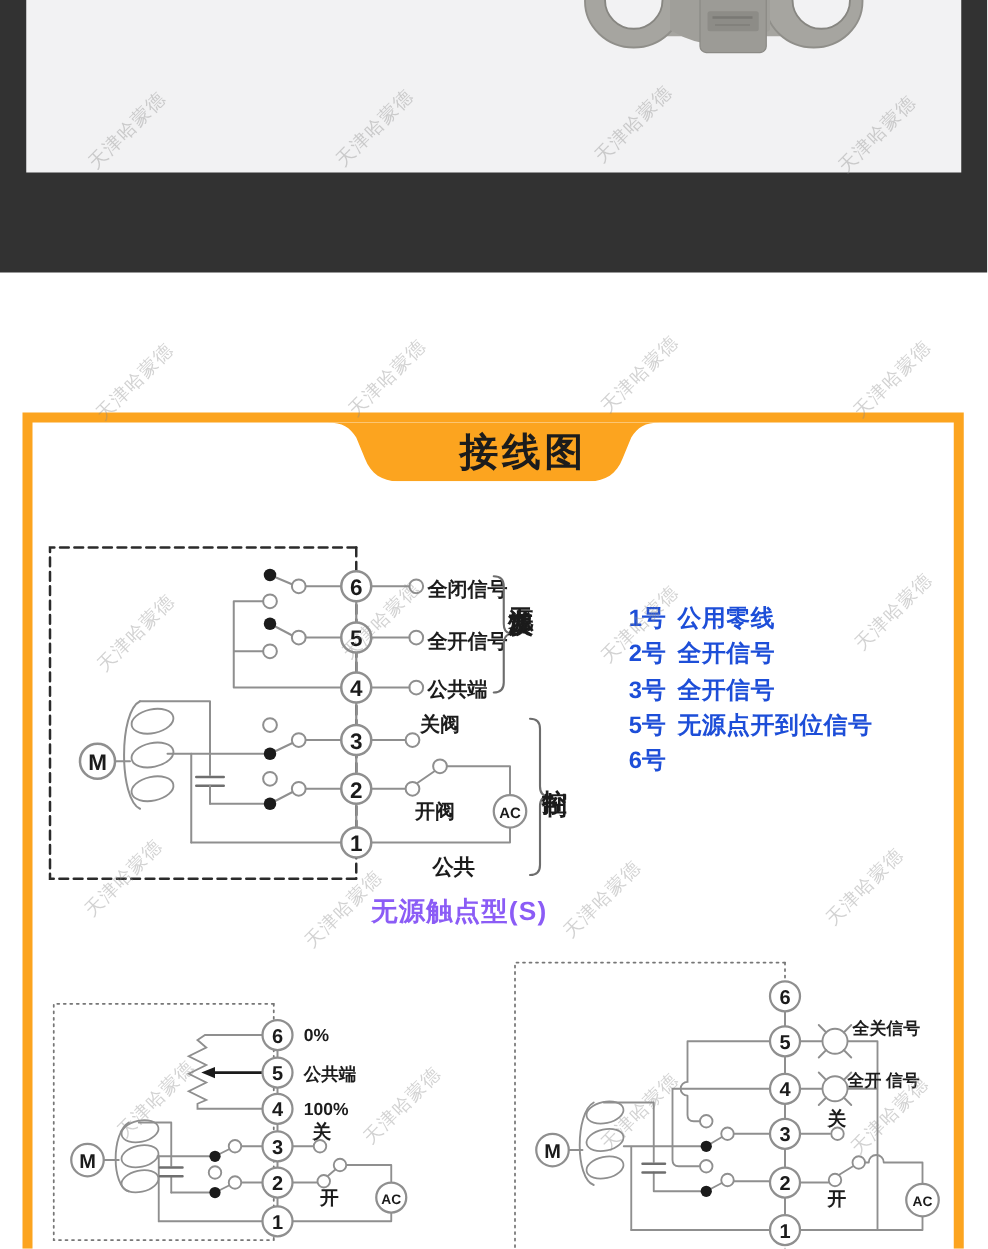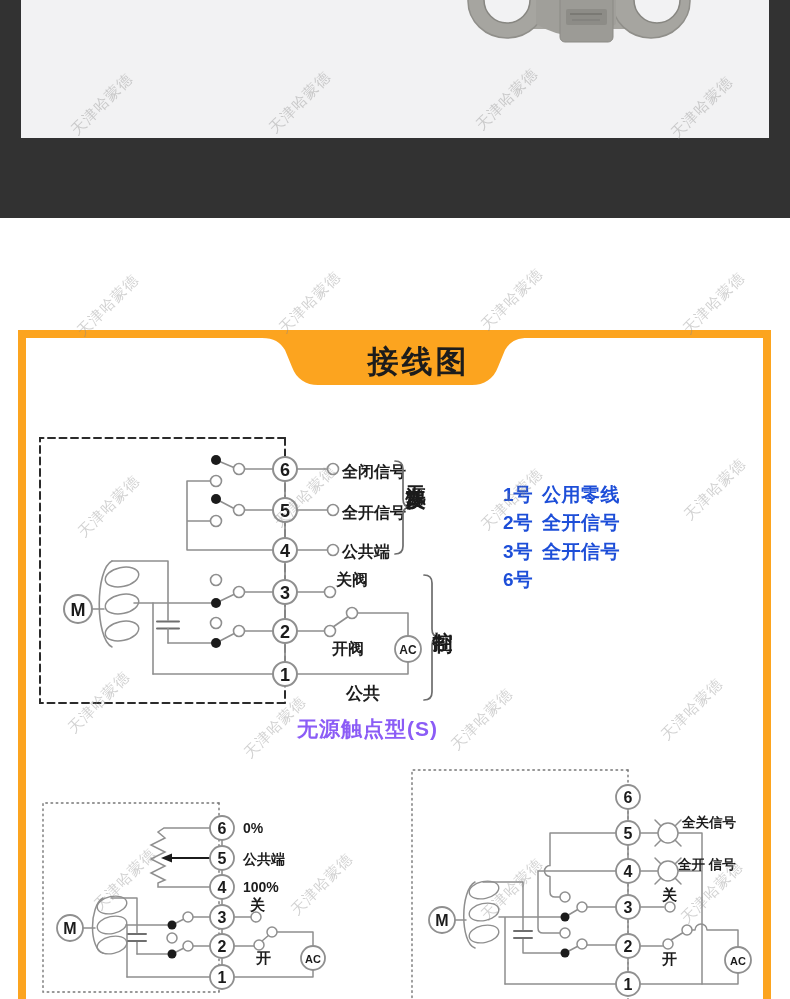--- a/index.html
+++ b/index.html
@@ -286,20 +286,24 @@
         <span class="no">1号</span>
         <span class="desc">公用零线</span>
       </div>
     <div class="row">
         <span class="no">2号</span>
         <span class="desc">全开信号</span>
       </div>
     <div class="row">
         <span class="no">3号</span>
         <span class="desc">全开信号</span>
+      </div>
+    <div class="row">
+        <span class="no">5号</span>
+        <span class="desc">无源点开到位信号</span>
       </div>
     <div class="row">
         <span class="no">6号</span>
       </div>
   </div>
 
   <div class="vtext feedback">无源反馈</div>
   <div class="vtext control">控制</div>
 
   <div class="overlay caption">无源触点型(S)</div>

